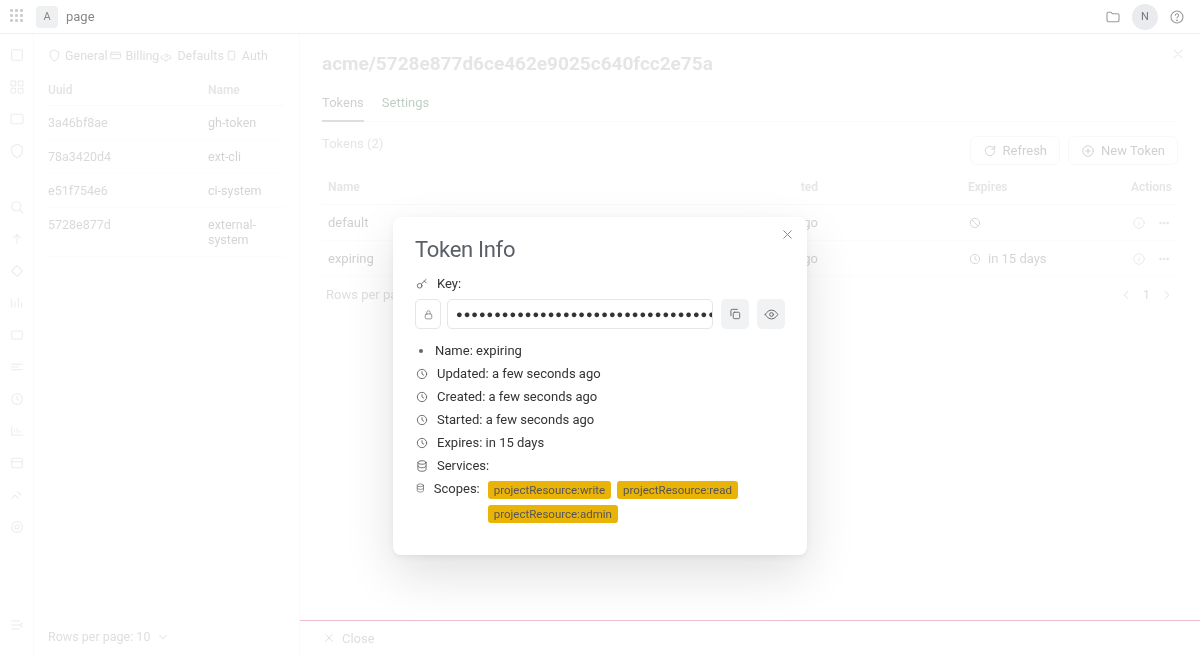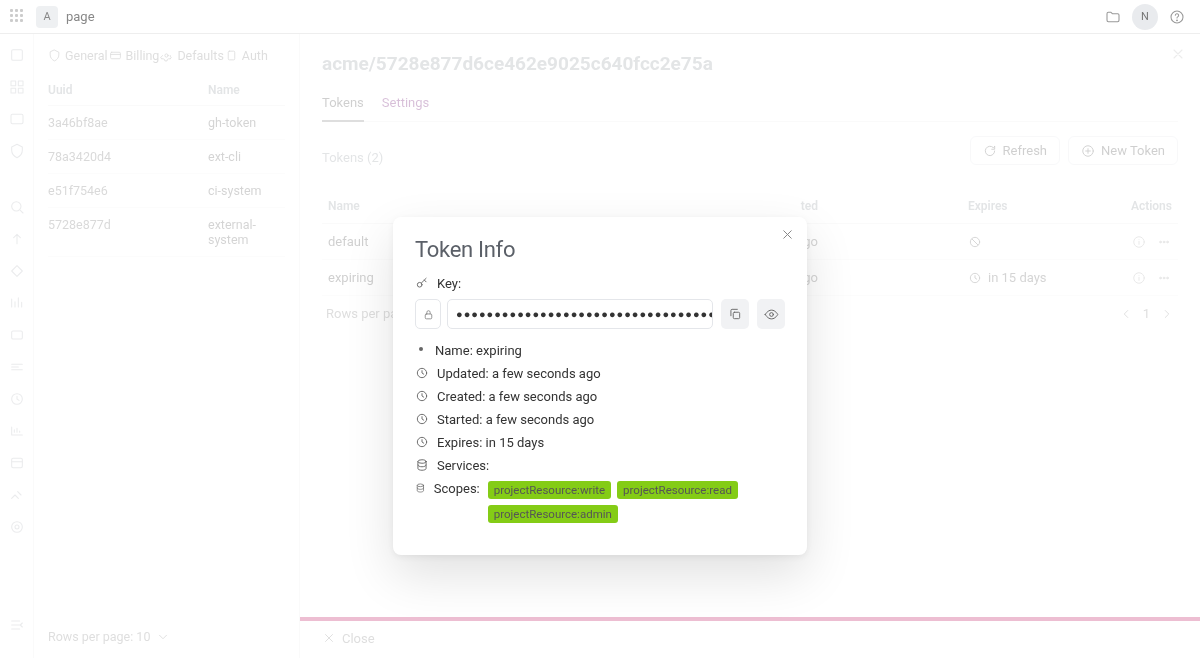--- a/index.html
+++ b/index.html
@@ -31,51 +31,51 @@
   .pth .c1{ width:160px;} .pth .c2{flex:1;}
   .prow { display:flex; padding:9px 0; border-bottom:1px solid #f3f3f3; color:#666; font-size:12.5px;}
   .prow .c1{ width:160px; color:#777;} .prow .c2{flex:1;}
   .proj-footer { padding:14px; color:#888; font-size:12.5px; display:flex;align-items:center;gap:6px;}
 
   
   .main { flex:1; position:relative; padding:18px 22px; }
   .main-close { position:absolute; top:12px; right:14px; color:#bbb; cursor:pointer; }
   .main-title { font-size:19px; font-weight:700; color:#9aa0a6; margin-bottom:14px; }
   .main-tabs { display:flex; gap:18px; border-bottom:1px solid #eee; margin-bottom:14px;}
-  .main-tabs .mt { padding:6px 0 10px; font-size:13px; color:#701a75; cursor:pointer;}
+  .main-tabs .mt { padding:6px 0 10px; font-size:13px; color:#14532d; cursor:pointer;}
   .main-tabs .mt.active { color:#555; border-bottom:2px solid #888; margin-bottom:-1px;}
-  .toolbar { display:flex; align-items:flex-end; margin-bottom:24px;}
+  .toolbar { display:flex; align-items:flex-start; margin-bottom:5px;}
   .toolbar .lbl { color:#9aa0a6; font-size:13px;}
   .toolbar .grow { flex:1; }
   .btn { border:1px solid #e4e6ea; background:#fff; border-radius:6px; padding:6px 12px; font-size:13px; color:#555; display:inline-flex; align-items:center; gap:6px; cursor:pointer; margin-left:8px;}
   .tok-head { display:flex; color:#9aa0a6; font-weight:600; font-size:12px; padding:10px 6px; border-bottom:1px solid #eee;}
   .tok-head .tc-name{flex:0 0 250px;} .tok-head .tc-up{flex:0 0 240px;} .tok-head .tc-exp{flex:1;} .tok-head .tc-act{flex:0 0 80px;text-align:right;}
   .tok-row { display:flex; align-items:center; padding:10px 6px; border-bottom:1px solid #f3f3f3; font-size:13px; color:#555;}
   .tok-row .tc-name{flex:0 0 250px;} .tok-row .tc-up{flex:0 0 240px;display:flex;align-items:center;gap:6px;color:#666;} .tok-row .tc-exp{flex:1;display:flex;align-items:center;gap:6px;color:#666;} .tok-row .tc-act{flex:0 0 80px;display:flex;justify-content:flex-end;gap:10px;color:#aaa;}
   .pager { display:flex; align-items:center; gap:10px; padding:10px 4px; color:#888; font-size:13px;}
   .pager .grow{flex:1;}
-  .drawer-footer { position:absolute; left:0; right:0; bottom:0; border-top:4px solid #be185d; padding:10px 22px;}
+  .drawer-footer { position:absolute; left:0; right:0; bottom:0; border-top:1px solid #be185d; padding:10px 22px;}
   .drawer-footer .closebtn{ display:inline-flex;align-items:center;gap:6px;color:#888;cursor:pointer;}
 
   
   .dim { position:absolute; inset:0; background:rgba(255,255,255,0.72); }
 
   
   .modal { position:absolute; left:393px; top:183px; width:414px; background:#fff; border-radius:8px; box-shadow:0 20px 50px rgba(0,0,0,0.12), 0 2px 6px rgba(0,0,0,0.06); padding:20px 22px 24px; }
   .modal .mclose{ position:absolute; top:10px; right:12px; color:#888; cursor:pointer; }
   .modal h2 { font-size:22px; font-weight:400; color:#5b6068; margin-bottom:14px; letter-spacing:-0.3px;}
-  .kv { display:flex; gap:8px; color:#333; font-size:13px; margin:8px 0;}
+  .kv { display:flex; align-items:center; gap:8px; color:#333; font-size:13px; margin:8px 0;}
   .kv .lab{ color:#333; }
   .kv svg { color:#666; }
   .keybox { display:flex; align-items:center; gap:6px; margin:6px 0 14px;}
   .keybox .lock{ width:26px;height:30px;border:1px solid #e4e6ea;border-radius:5px;display:flex;align-items:center;justify-content:center;color:#888;}
   .keybox .mask{ flex:1;height:30px;border:1px solid #e4e6ea;border-radius:5px;display:flex;align-items:center;padding:0 8px;color:#333;letter-spacing:1px;overflow:hidden;font-size:11px;}
   .keybox .kbtn{ width:28px;height:30px;border-radius:5px;background:#f1f2f4;display:flex;align-items:center;justify-content:center;color:#666;cursor:pointer;margin-left:2px;}
   .chips { display:inline-flex; gap:6px; flex-wrap:wrap; }
-  .chip { background:#84cc16; color:#555; border-radius:3px; padding:2px 6px; font-size:11.5px;}
+  .chip { background:#eab308; color:#555; border-radius:3px; padding:2px 6px; font-size:11.5px;}
 
   svg { stroke: currentColor; fill:none; stroke-width:1.6; stroke-linecap:round; stroke-linejoin:round; }
 </style>
 </head>
 <body>
 
 <div class="topbar">
   <div class="grip">
       <span></span>
       <span></span>

